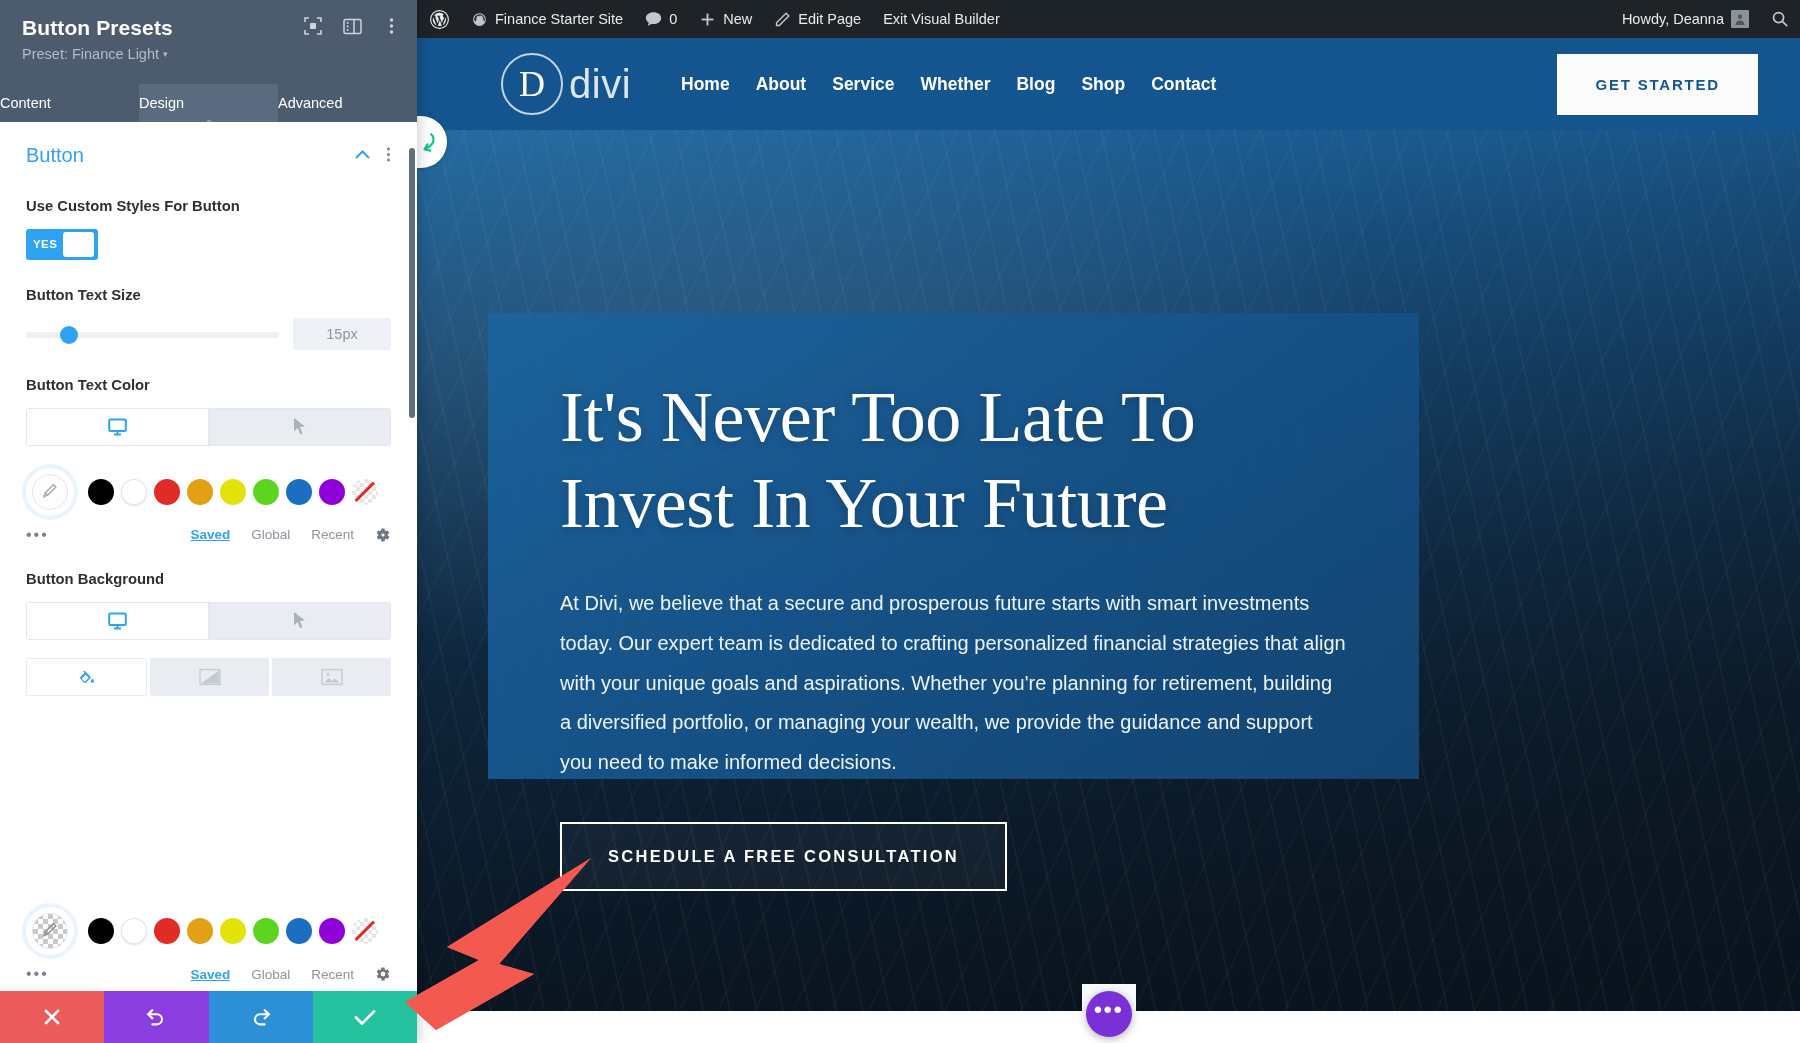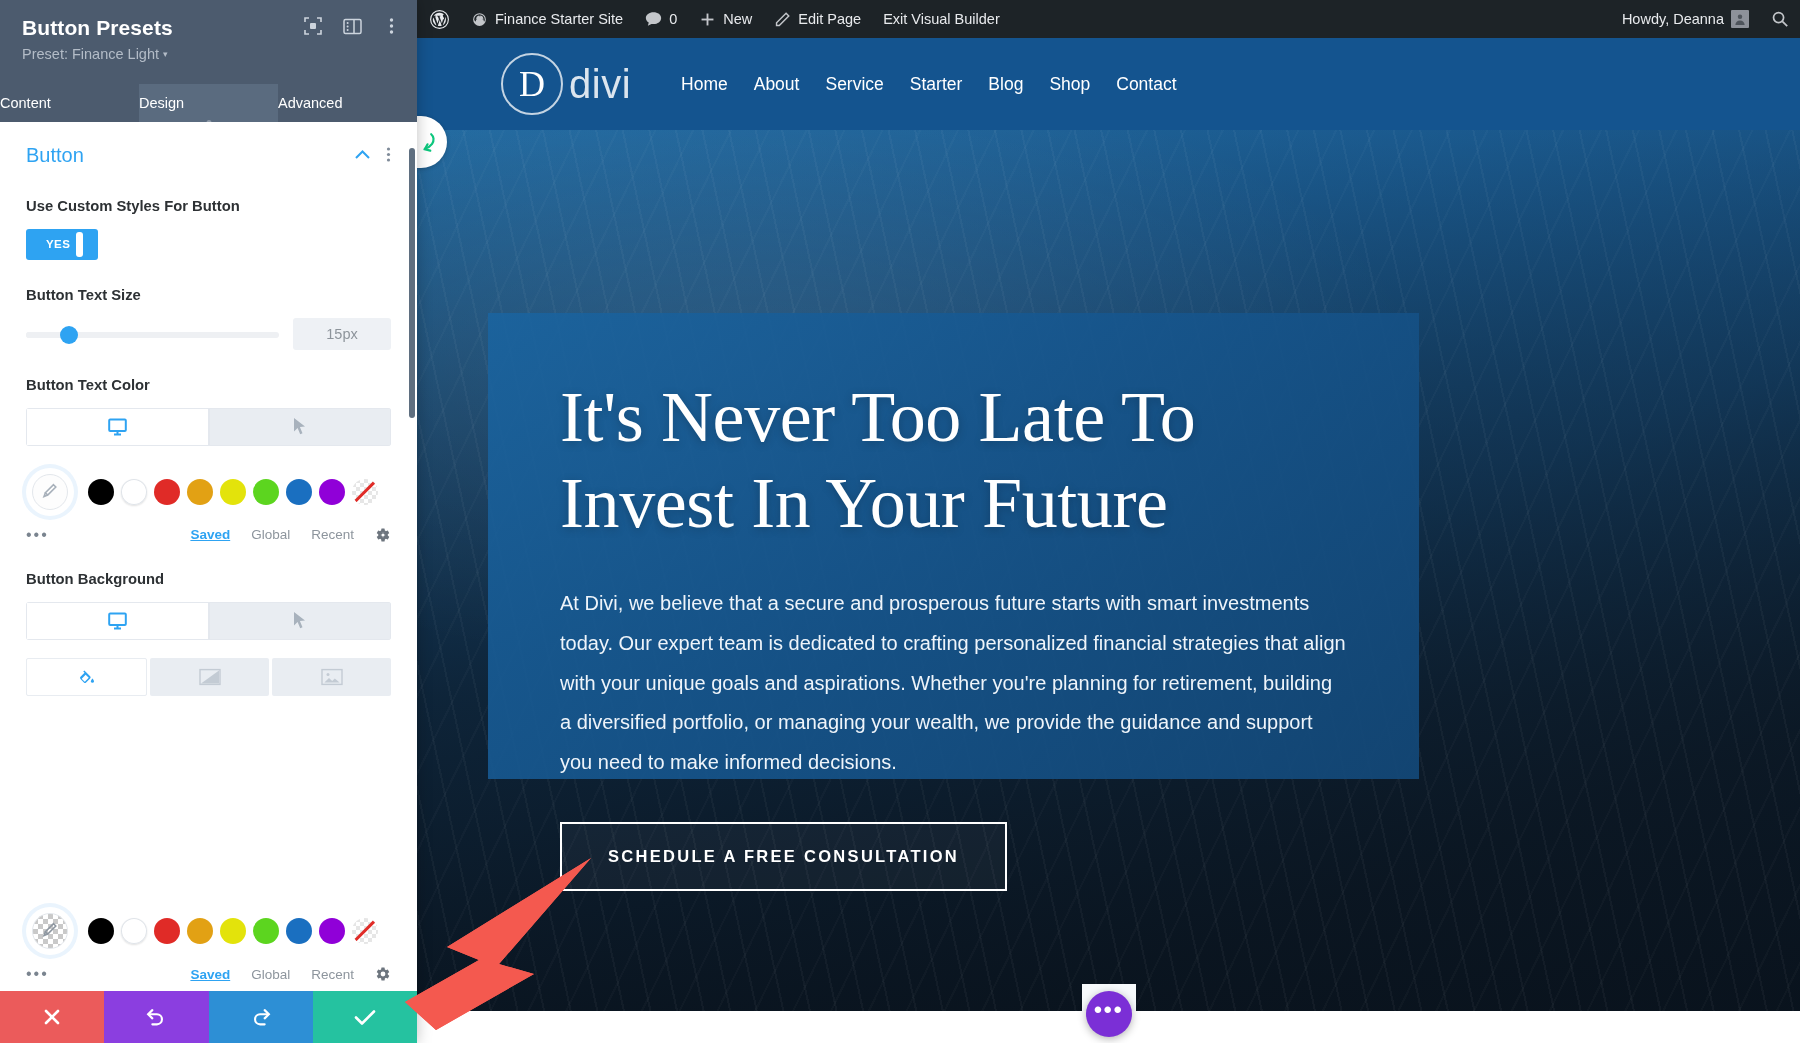--- a/index.html
+++ b/index.html
@@ -95,21 +95,21 @@
   .field { margin-bottom: 26px; }
   .field-label {
     font-size: 14.8px; color: #2d3134; font-weight: bold;
     line-height: 1.35; margin-bottom: 12px; max-width: 220px;
   }
 
   
   .yesno {
     display: inline-flex; align-items: center;
     background: #2ea3f2; border-radius: 3px;
-    height: 31px; width: 72px; padding: 15px;
+    height: 31px; width: 72px; padding: 2px;
     cursor: pointer;
   }
   .yesno .lbl { color: #fff; font-size: 11.5px; font-weight: bold; padding: 0 6px 0 5px; letter-spacing: .4px; }
   .yesno .knob { width: 31px; height: 25px; background: #fff; border-radius: 3px; }
 
   
   .slider-row { display: flex; align-items: center; gap: 14px; }
   .slider {
     position: relative; flex: 1 1 auto; height: 6px;
     background: #eef0f3; border-radius: 3px; margin-top: 2px; cursor: pointer;
@@ -262,21 +262,21 @@
     display: flex; align-items: center; justify-content: center;
     color: #fff; font-size: 36px; font-family: "Liberation Serif", serif;
   }
   .logo-word {
     color: rgba(255,255,255,.85); font-size: 40px;
     font-weight: 300; letter-spacing: .5px; margin-left: 4px;
     font-family: "Liberation Sans", sans-serif;
   }
   .site-nav { display: flex; align-items: center; gap: 26px; margin-left: 50px; }
   .site-nav a {
-    color: #fff; font-size: 17.5px; font-weight: normal;
+    color: #fff; font-size: 17.5px; font-weight: bold;
     text-decoration: none; cursor: pointer;
   }
   .hdr-cta {
     margin-left: auto; margin-right: 42px;
     background: #fbfbfb; color: #14548f;
     font-size: 15px; font-weight: bold; letter-spacing: 1.8px;
     padding: 22px 38px; cursor: pointer;
   }
   
   .return-tab {
@@ -693,26 +693,27 @@
 
       <div class="logo">
         <span class="logo-ring">D</span>
         <span class="logo-word">divi</span>
       </div>
 
       <nav class="site-nav">
         <a>Home</a>
         <a>About</a>
         <a>Service</a>
-        <a>Starter</a>
+        <a>Whether</a>
         <a>Blog</a>
         <a>Shop</a>
         <a>Contact</a>
       </nav>
 
+      <div class="hdr-cta">GET STARTED</div>
     </header>
 
     <section class="hero">
       <div class="hero-card">
         <h1 class="hero-h1">
           <span>It's Never Too Late To</span><br>
           <span>Invest In Your Future</span>
         </h1>
         <p class="hero-p">At Divi, we believe that a secure and prosperous future starts with smart investments today. Our expert team is dedicated to crafting personalized financial strategies that align with your unique goals and aspirations. Whether you're planning for retirement, building a diversified portfolio, or managing your wealth, we provide the guidance and support you need to make informed decisions.</p>
         <div class="hero-btn">SCHEDULE A FREE CONSULTATION</div>

